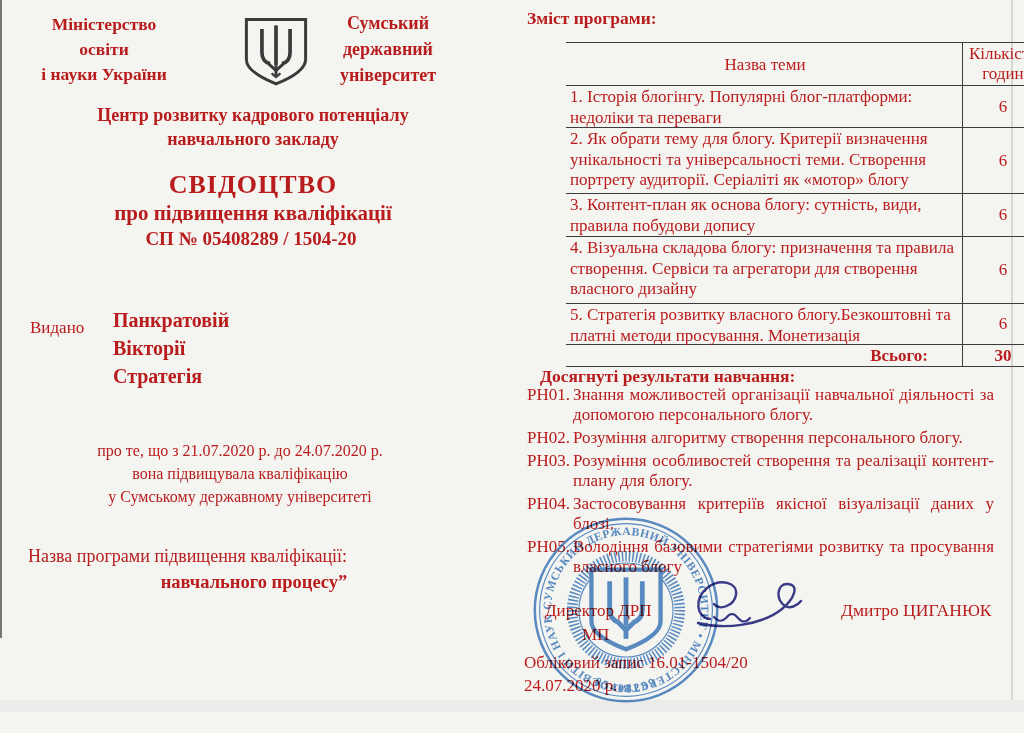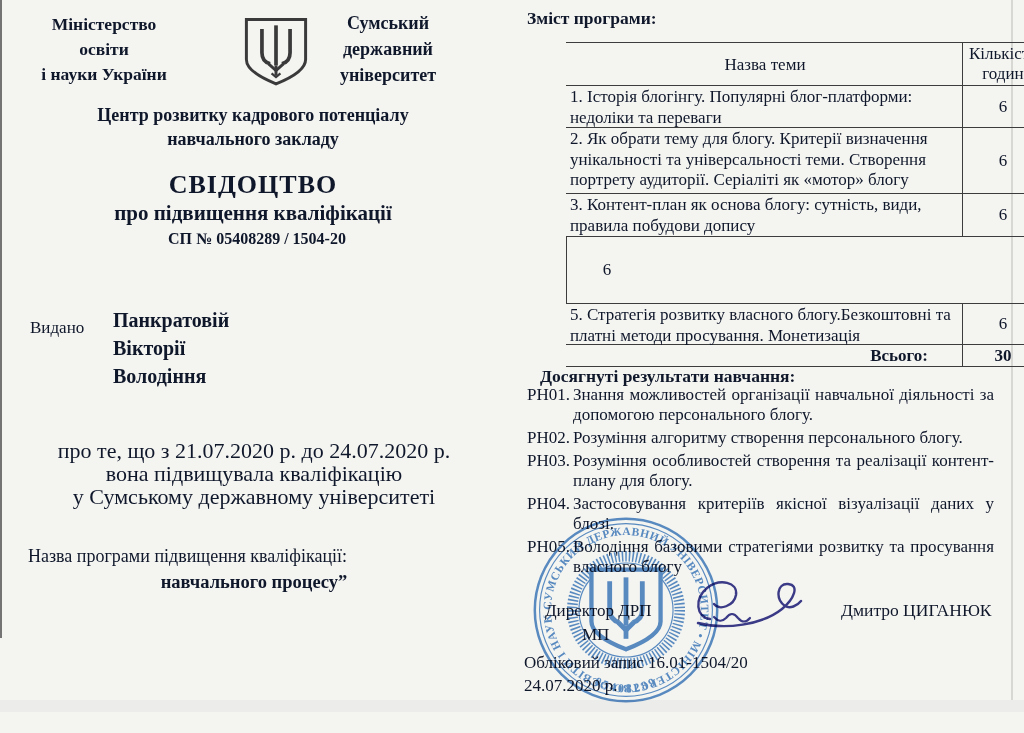--- a/index.html
+++ b/index.html
@@ -1,39 +1,39 @@
 <!DOCTYPE html>
 <html><head>
 <meta charset="utf-8">
 <style>
   html,body{margin:0;padding:0;background:#e8e8e6;}
   #canvas{
     position:relative;width:1024px;height:733px;overflow:hidden;
     background:#f4f4f1;
     font-family:"Liberation Serif","DejaVu Serif",serif;
-    color:#0f172a;
+    color:#b91c1c;
   }
   .abs{position:absolute;}
   .b{font-weight:bold;}
   .ctr{text-align:center;}
   
   .edge-left{left:0;top:8;width:2px;height:638px;background:#4a4a4a;opacity:.75;}
   .edge-right{left:1011px;top:0;width:2px;height:705px;background:#d7d7d4;}
   .edge-bottom{left:0;top:700px;width:1024px;height:12px;background:#ececea;}
   
   .ministry{left:18px;top:12px;width:172px;font-size:17.5px;line-height:25px;}
   .university{left:316px;top:10px;width:144px;font-size:18px;line-height:26px;}
   .emblem{left:239px;top:16px;width:74px;height:72px;}
   .center-dev{left:38px;top:103px;width:430px;font-size:18px;line-height:24px;}
   .cert-title{left:38px;top:170px;width:430px;font-size:26px;letter-spacing:1px;line-height:30px;}
   .cert-sub{left:38px;top:201px;width:430px;font-size:21px;line-height:25px;}
-  .cert-num{left:42px;top:227px;width:430px;font-size:16px;line-height:23px;}
+  .cert-num{left:36px;top:227px;width:430px;font-size:19px;line-height:23px;}
   .vydano{left:30px;top:318px;font-size:17px;}
   .recipient{left:113px;top:306px;font-size:20px;line-height:28px;}
-  .period{left:38px;top:439px;width:432px;font-size:22px;line-height:23px;text-align:center;}
+  .period{left:24px;top:439px;width:432px;font-size:16px;line-height:23px;text-align:center;}
   .program-label{left:28px;top:546px;font-size:18px;}
   .program-name{left:28px;top:569px;width:452px;font-size:18.5px;line-height:27px;}
   
   .zmist{left:527px;top:8px;font-size:17.5px;}
   .topics-table{left:518px;top:42px;width:477px;border-top:1.5px solid #3c3c3c;font-size:17px;margin-left:48px;}
   .trow{display:flex;border-bottom:1.5px solid #3c3c3c;}
   .cell-topic{flex:1;padding:1px 2px 0 4px;line-height:20.5px;}
   .cell-hours{width:80px;flex:none;border-left:1.5px solid #3c3c3c;display:flex;align-items:center;justify-content:center;line-height:20px;text-align:center;}
   .h-hdr{height:42px;}
   .h-r1{height:41px;}
@@ -96,21 +96,21 @@
   </div>
 
   <div class="abs cert-sub ctr b">про підвищення кваліфікації</div>
   <div class="abs cert-title ctr b">СВІДОЦТВО</div>
   <div class="abs cert-num ctr b">СП № 05408289 / 1504-20</div>
 
   <div class="abs vydano">Видано</div>
   <div class="abs recipient b">
     <div>Панкратовій</div>
     <div>Вікторії</div>
-    <div>Володіння</div>
+    <div>Стратегія</div>
   </div>
 
   <div class="abs period ctr">
     <div>про те, що з 21.07.2020 р. до 24.07.2020 р.</div>
     <div>вона підвищувала кваліфікацію</div>
     <div>у Сумському  державному  університеті</div>
   </div>
 
   <div class="abs program-label">Назва програми підвищення кваліфікації:</div>
   <div class="abs program-name ctr b">
@@ -130,20 +130,21 @@
     </div>
     <div class="trow h-r2">
       <div class="cell-topic">2. Як обрати тему для блогу. Критерії визначення унікальності та універсальності теми. Створення портрету аудиторії. Серіаліті як «мотор» блогу</div>
       <div class="cell-hours">6</div>
     </div>
     <div class="trow h-r3">
       <div class="cell-topic">3. Контент-план як основа блогу: сутність, види, правила побудови допису</div>
       <div class="cell-hours">6</div>
     </div>
     <div class="trow h-r4">
+      <div class="cell-topic">4. Візуальна складова блогу: призначення та правила створення. Сервіси та агрегатори для створення власного дизайну</div>
       <div class="cell-hours">6</div>
     </div>
     <div class="trow h-r5">
       <div class="cell-topic">5. Стратегія розвитку власного блогу.Безкоштовні та платні методи просування. Монетизація</div>
       <div class="cell-hours">6</div>
     </div>
     <div class="trow h-tot">
       <div class="cell-total">Всього:</div>
       <div class="cell-hours b">30</div>
     </div>

